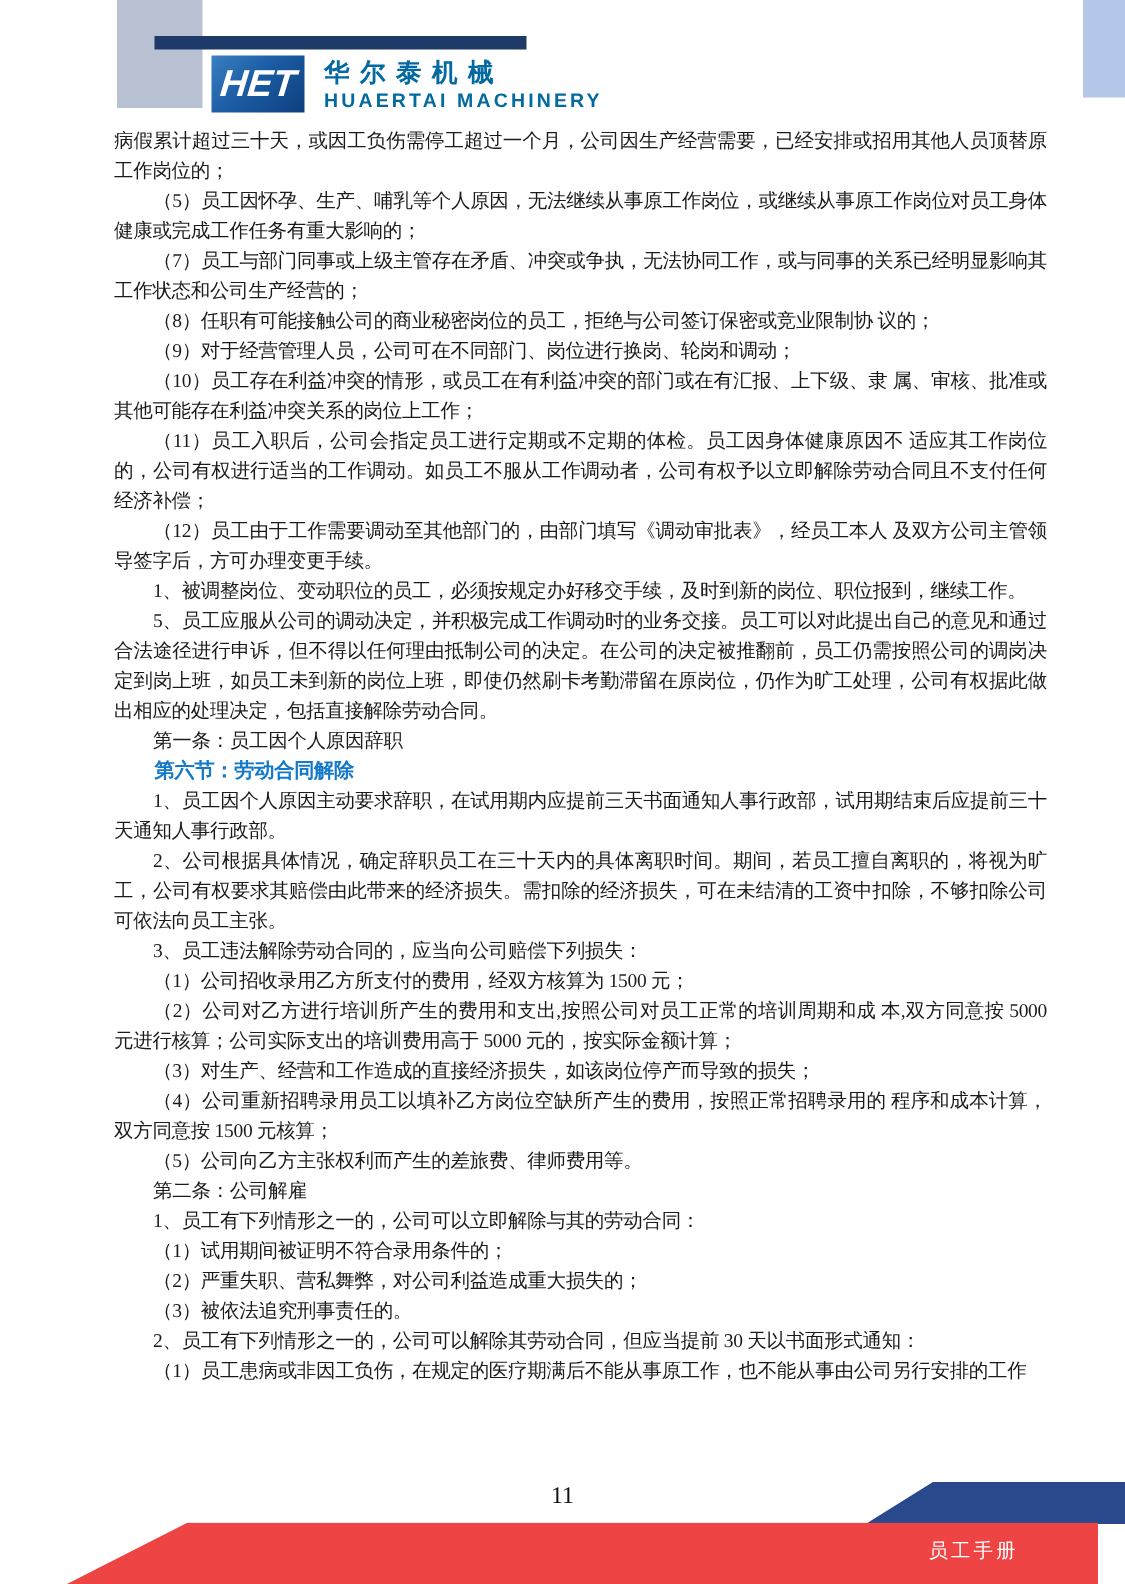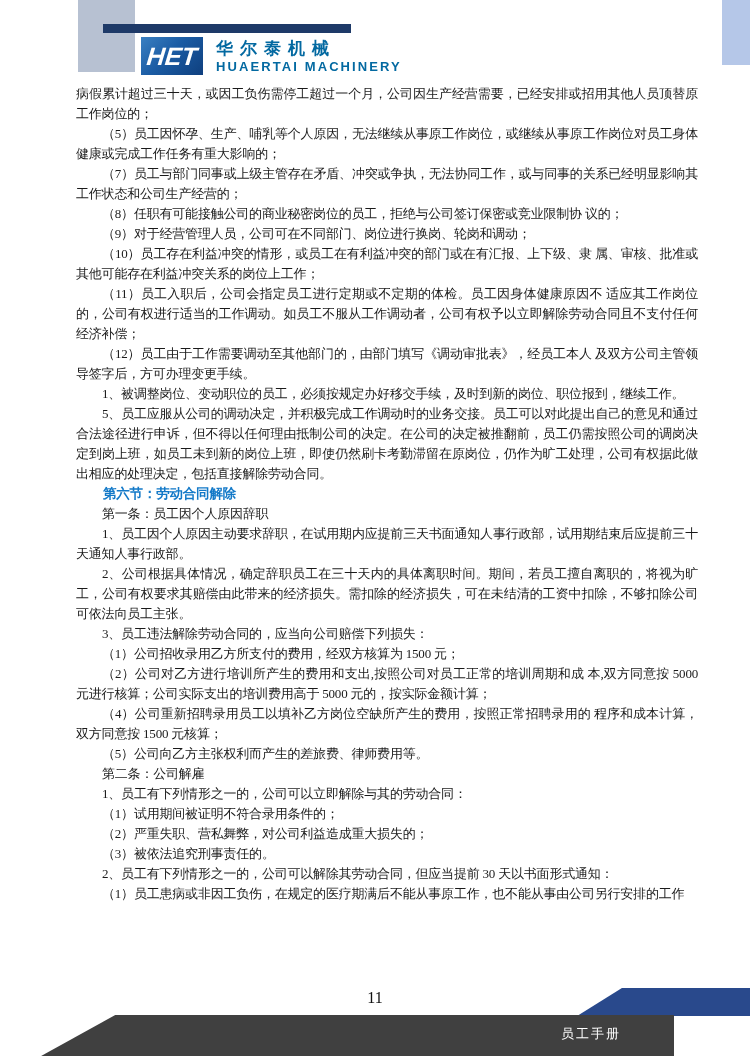--- a/index.html
+++ b/index.html
@@ -67,22 +67,22 @@
     text-align:center;
     font-size:16px;color:#111111;
     font-family:"Liberation Serif","DejaVu Serif",serif;
   }
   .footer-dark{
     position:absolute;left:560px;top:988px;width:190px;height:28px;
     background:#29498c;
     clip-path:polygon(32.6% 0,100% 0,100% 100%,9% 100%);
   }
   .footer-band{
-    position:absolute;left:0;top:1015px;width:674px;height:41px;
-    background:#404040;
+    position:absolute;left:0;top:1015px;width:732px;height:41px;
+    background:#ef4444;
     clip-path:polygon(17.1% 0,100% 0,100% 100%,6.1% 100%);
   }
   .footer-tag{
     position:absolute;right:53px;top:10px;
     color:#ffffff;font-size:13px;letter-spacing:2px;
     font-family:"Liberation Sans","DejaVu Sans",sans-serif;
   }
 </style>
 </head>
 <body>
@@ -107,27 +107,28 @@
       <p class="para flush">病假累计超过三十天，或因工负伤需停工超过一个月，公司因生产经营需要，已经安排或招用其他人员顶替原工作岗位的；</p>
       <p class="para indent">（5）员工因怀孕、生产、哺乳等个人原因，无法继续从事原工作岗位，或继续从事原工作岗位对员工身体健康或完成工作任务有重大影响的；</p>
       <p class="para indent">（7）员工与部门同事或上级主管存在矛盾、冲突或争执，无法协同工作，或与同事的关系已经明显影响其工作状态和公司生产经营的；</p>
       <p class="para indent">（8）任职有可能接触公司的商业秘密岗位的员工，拒绝与公司签订保密或竞业限制协 议的；</p>
       <p class="para indent">（9）对于经营管理人员，公司可在不同部门、岗位进行换岗、轮岗和调动；</p>
       <p class="para indent">（10）员工存在利益冲突的情形，或员工在有利益冲突的部门或在有汇报、上下级、隶 属、审核、批准或其他可能存在利益冲突关系的岗位上工作；</p>
       <p class="para indent">（11）员工入职后，公司会指定员工进行定期或不定期的体检。员工因身体健康原因不 适应其工作岗位的，公司有权进行适当的工作调动。如员工不服从工作调动者，公司有权予以立即解除劳动合同且不支付任何经济补偿；</p>
       <p class="para indent">（12）员工由于工作需要调动至其他部门的，由部门填写《调动审批表》，经员工本人 及双方公司主管领导签字后，方可办理变更手续。</p>
       <p class="para indent">1、被调整岗位、变动职位的员工，必须按规定办好移交手续，及时到新的岗位、职位报到，继续工作。</p>
       <p class="para indent">5、员工应服从公司的调动决定，并积极完成工作调动时的业务交接。员工可以对此提出自己的意见和通过合法途径进行申诉，但不得以任何理由抵制公司的决定。在公司的决定被推翻前，员工仍需按照公司的调岗决定到岗上班，如员工未到新的岗位上班，即使仍然刷卡考勤滞留在原岗位，仍作为旷工处理，公司有权据此做出相应的处理决定，包括直接解除劳动合同。</p>
+      <p class="para indent">第一条：员工因个人原因辞职</p>
       <p class="para section">第六节：劳动合同解除</p>
-      <p class="para indent">第一条：员工因个人原因辞职</p>
       <p class="para indent">1、员工因个人原因主动要求辞职，在试用期内应提前三天书面通知人事行政部，试用期结束后应提前三十天通知人事行政部。</p>
       <p class="para indent">2、公司根据具体情况，确定辞职员工在三十天内的具体离职时间。期间，若员工擅自离职的，将视为旷工，公司有权要求其赔偿由此带来的经济损失。需扣除的经济损失，可在未结清的工资中扣除，不够扣除公司可依法向员工主张。</p>
       <p class="para indent">3、员工违法解除劳动合同的，应当向公司赔偿下列损失：</p>
       <p class="para indent">（1）公司招收录用乙方所支付的费用，经双方核算为 1500 元；</p>
       <p class="para indent">（2）公司对乙方进行培训所产生的费用和支出,按照公司对员工正常的培训周期和成 本,双方同意按 5000 元进行核算；公司实际支出的培训费用高于 5000 元的，按实际金额计算；</p>
+      <p class="para indent">（3）对生产、经营和工作造成的直接经济损失，如该岗位停产而导致的损失；</p>
       <p class="para indent">（4）公司重新招聘录用员工以填补乙方岗位空缺所产生的费用，按照正常招聘录用的 程序和成本计算，双方同意按 1500 元核算；</p>
       <p class="para indent">（5）公司向乙方主张权利而产生的差旅费、律师费用等。</p>
       <p class="para indent">第二条：公司解雇</p>
       <p class="para indent">1、员工有下列情形之一的，公司可以立即解除与其的劳动合同：</p>
       <p class="para indent">（1）试用期间被证明不符合录用条件的；</p>
       <p class="para indent">（2）严重失职、营私舞弊，对公司利益造成重大损失的；</p>
       <p class="para indent">（3）被依法追究刑事责任的。</p>
       <p class="para indent">2、员工有下列情形之一的，公司可以解除其劳动合同，但应当提前 30 天以书面形式通知：</p>
       <p class="para indent">（1）员工患病或非因工负伤，在规定的医疗期满后不能从事原工作，也不能从事由公司另行安排的工作</p>
     </div>

